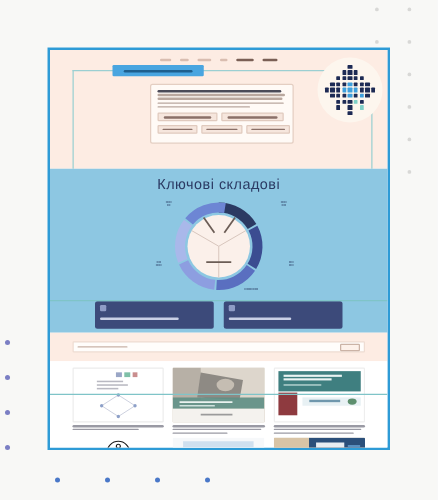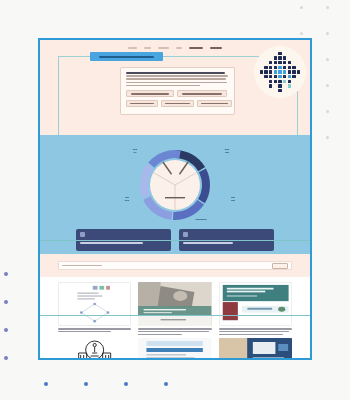--- a/index.html
+++ b/index.html
@@ -286,20 +286,21 @@
           <span></span>
           <span style="background: rgb(29, 42, 84);"></span>
           <span></span>
           <span></span>
           <span></span>
           <span></span>
         </div>
     </section>
 
     <section class="keysec">
+      <div class="keytitle">Ключові складові</div>
 
       <div class="diagram">
         <svg width="120" height="82" viewBox="0 0 120 82">
           <g transform="translate(60,41)">
             <circle r="31" fill="none" stroke="#2b3a63" stroke-width="8" stroke-dasharray="32 163" transform="rotate(-90)"></circle>
             <circle r="31" fill="none" stroke="#3b4c91" stroke-width="8" stroke-dasharray="32 163" transform="rotate(-28)"></circle>
             <circle r="31" fill="none" stroke="#5a6fc0" stroke-width="8" stroke-dasharray="32 163" transform="rotate(34)"></circle>
             <circle r="31" fill="none" stroke="#8d9ee0" stroke-width="8" stroke-dasharray="32 163" transform="rotate(96)"></circle>
             <circle r="31" fill="none" stroke="#a9b8ea" stroke-width="8" stroke-dasharray="32 163" transform="rotate(158)"></circle>
             <circle r="31" fill="none" stroke="#6d86d4" stroke-width="8" stroke-dasharray="32 163" transform="rotate(220)"></circle>

